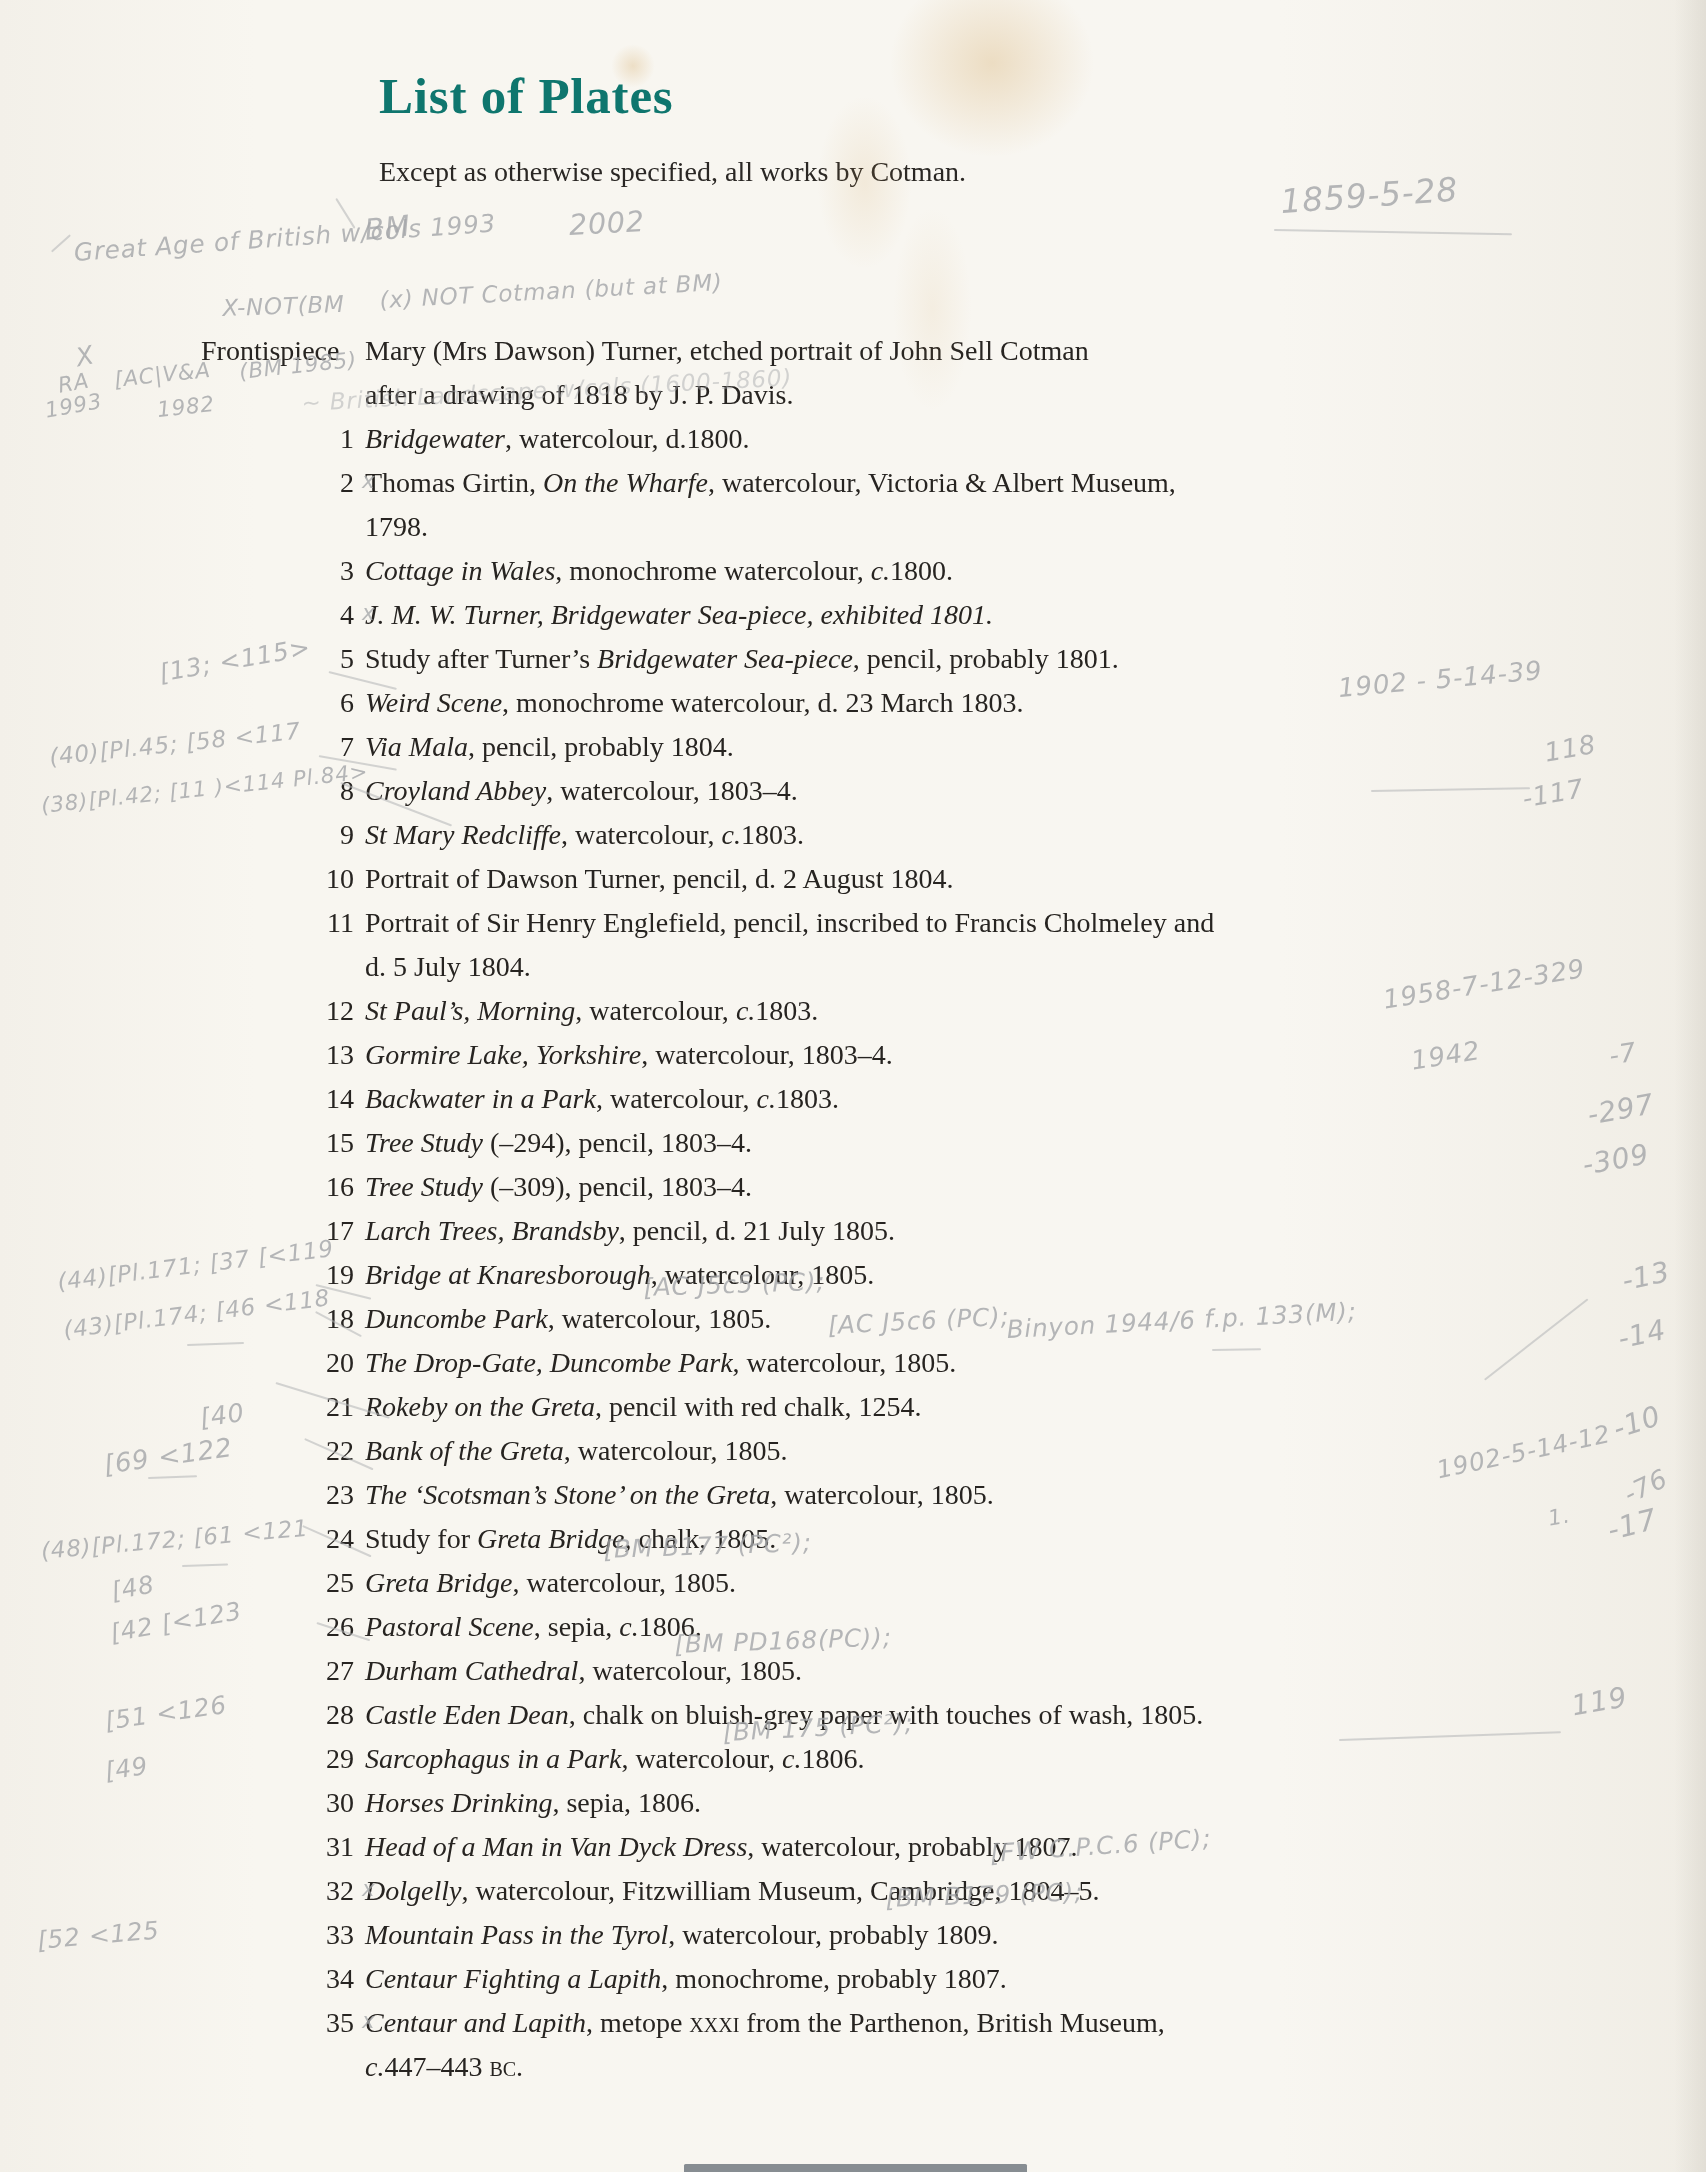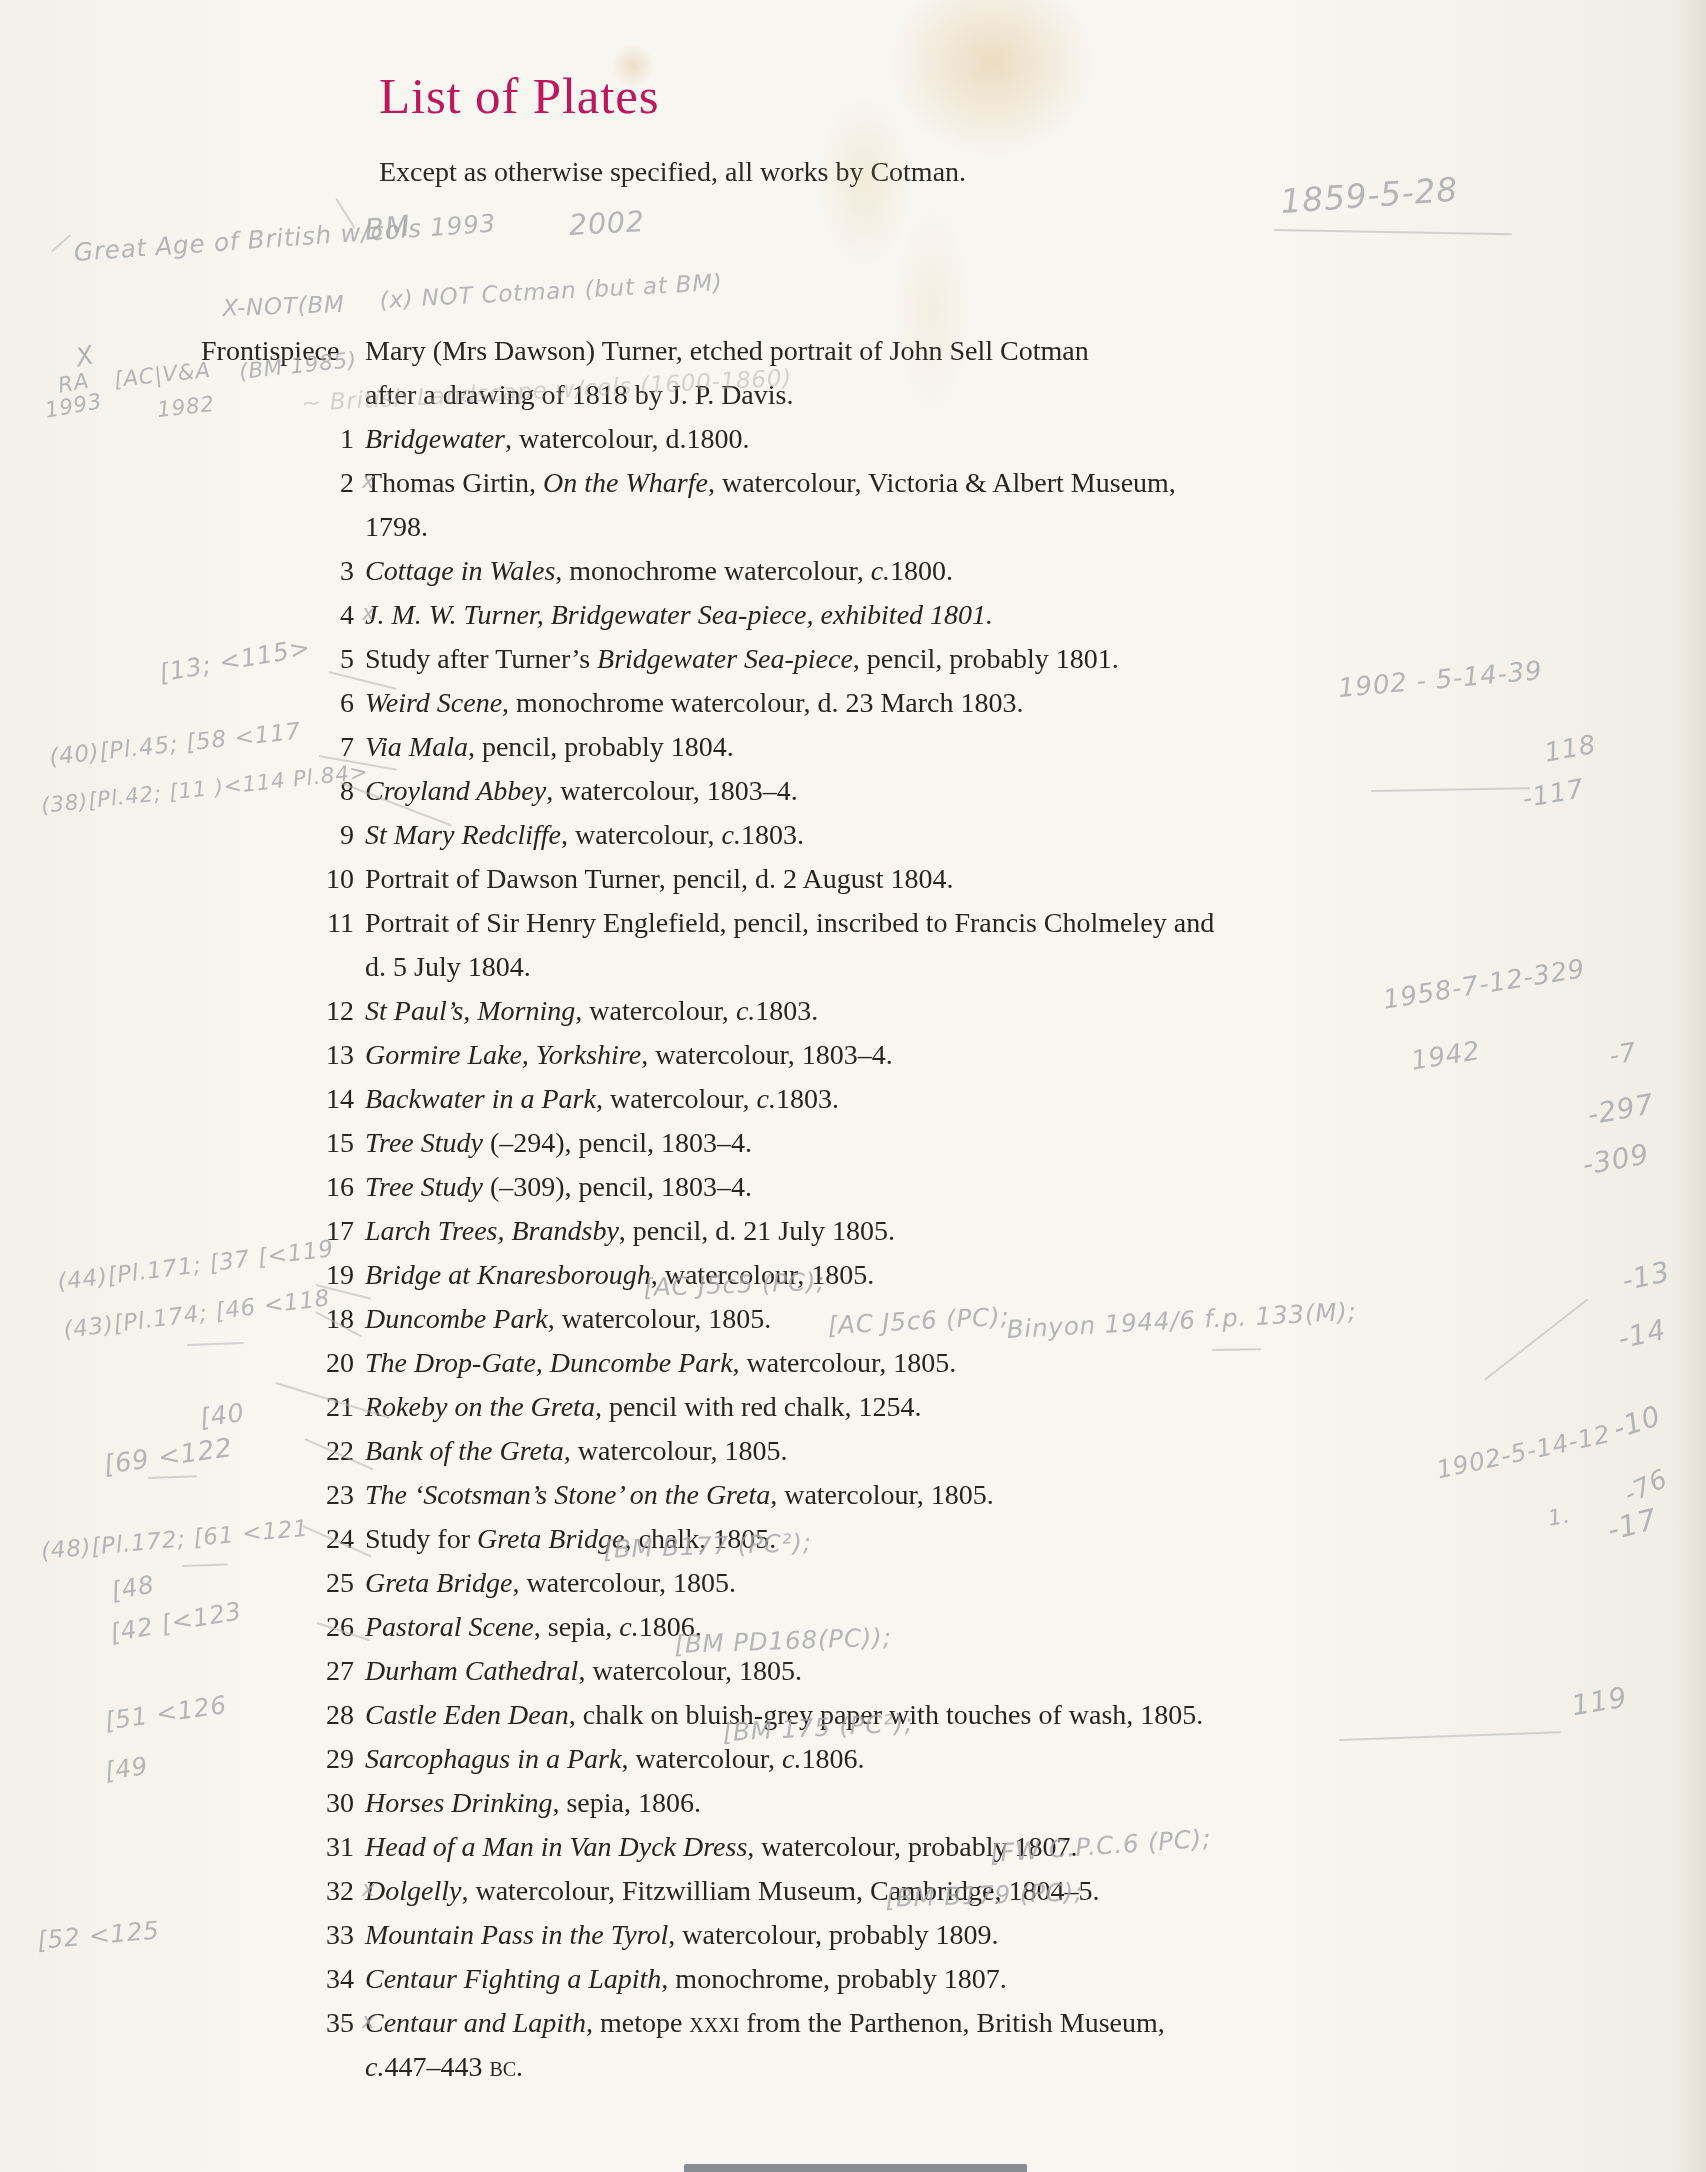--- a/index.html
+++ b/index.html
@@ -1,21 +1,21 @@
 <!DOCTYPE html>
 <html style="font-size:12.7px"><head>
 <meta charset="utf-8">
 <style>
   html,body{margin:0;padding:0;}
   body{width:1707px;height:2172px;position:relative;overflow:hidden;
        font-family:"Liberation Serif",serif;
        background:linear-gradient(90deg,#f3f0e9 0%,#f8f6f0 15%,#f8f6f1 75%,#f0ede5 100%);}
   #page{position:absolute;inset:0;}
-  .title{position:absolute;left:379px;top:67px;font-size:51px;font-weight:normal;
-         color:#be185d;letter-spacing:0.8px;margin:0;}
+  .title{position:absolute;left:379px;top:67px;font-size:51px;font-weight:bold;
+         color:#0f766e;letter-spacing:0.8px;margin:0;}
   .subtitle{position:absolute;left:379px;top:156px;font-size:28px;color:#2a2724;margin:0;}
   #plates{position:absolute;left:0;top:329px;width:1707px;}
   .entry{position:relative;font-size:28px;line-height:44px;color:#272421;padding-left:365px;}
   .entry .line{white-space:nowrap;}
   .num{position:absolute;left:308px;top:0;width:46px;text-align:right;line-height:44px;}
   .flabel{position:absolute;left:201px;top:0;line-height:44px;}
   .it{font-style:italic;}
   .sc{font-variant:small-caps;}
   .xmark{position:absolute;right:-20.6px;top:7.1px;font:italic 21.4px "DejaVu Sans",sans-serif;
          color:#a8aaac;opacity:.8;}

